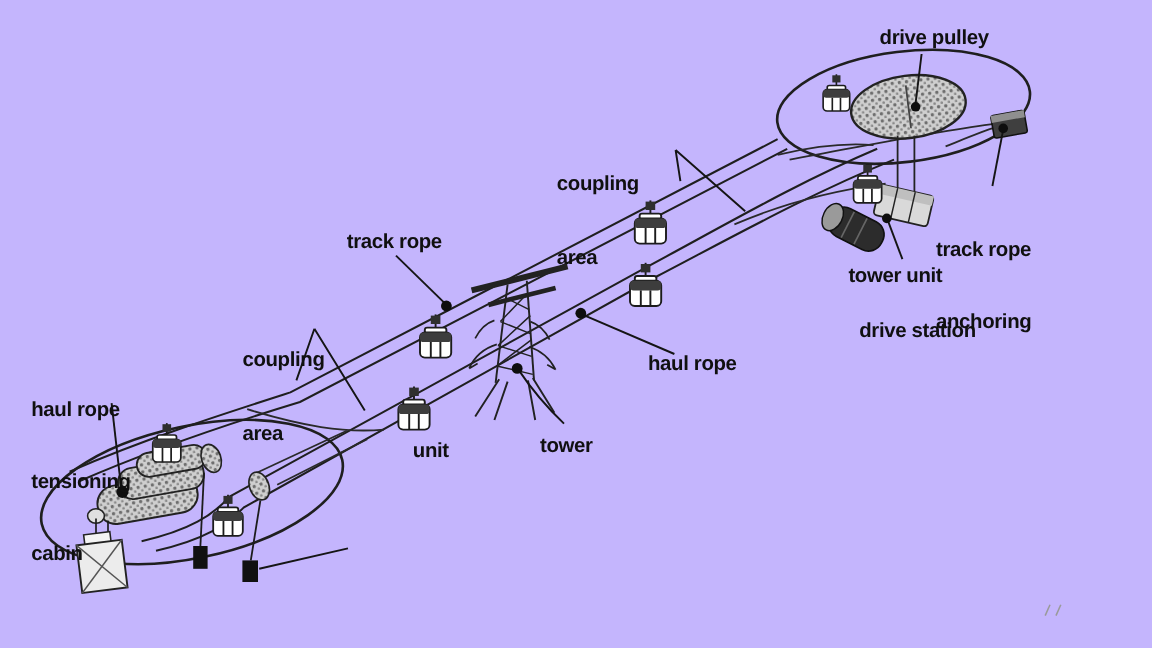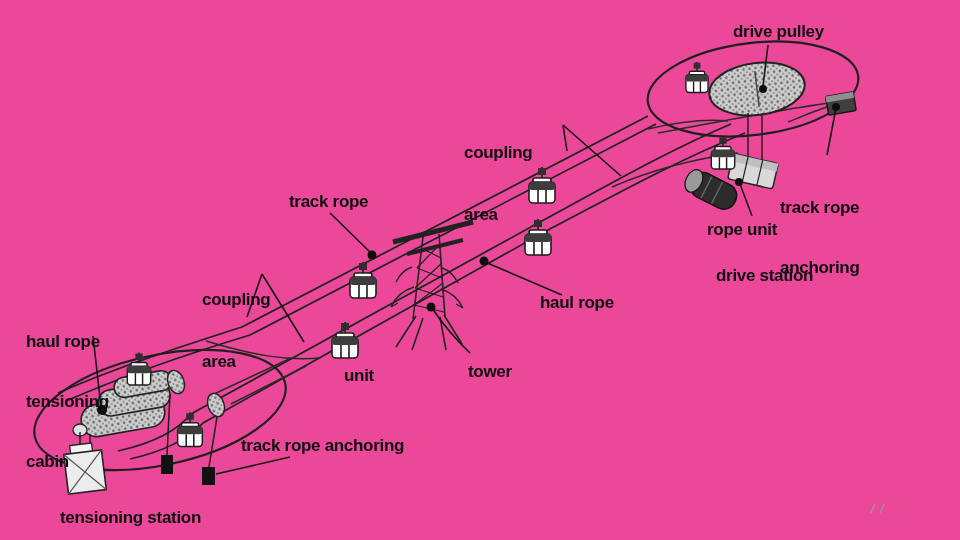--- a/index.html
+++ b/index.html
@@ -1,16 +1,16 @@
 <!DOCTYPE html>
 <html><head>
 <meta charset="utf-8">
 <style>
   html,body{margin:0;padding:0;background:#fff;}
-  .stage{position:relative;width:960px;height:540px;background:#ec4899;overflow:hidden;
+  .stage{position:relative;width:960px;height:540px;background:#c4b5fd;overflow:hidden;
          font-family:"Liberation Sans",sans-serif;}
   .stage svg{position:absolute;left:0;top:0;}
   .lbl{position:absolute;font-weight:700;font-size:17px;line-height:20px;color:#101010;
        letter-spacing:-0.3px;white-space:pre;}
   .lbl .ln{display:block;}
   .lh22 .ln{line-height:22px;}
 </style>
 </head>
 <body>
 
@@ -172,38 +172,36 @@
   <span class="ln">area</span>
 </div>
 
 <div class="lbl" style="left:289px;top:192px">track rope</div>
 
 <div class="lbl" style="left:780px;top:158px">
   <span class="ln">track rope</span>
   <span class="ln">anchoring</span>
 </div>
 
-<div class="lbl" style="left:707px;top:220px">rope unit</div>
+<div class="lbl" style="left:707px;top:220px">tower unit</div>
 
 <div class="lbl" style="left:716px;top:266px">drive station</div>
 
 <div class="lbl lh22" style="left:202px;top:249px">
   <span class="ln">coupling</span>
   <span class="ln">area</span>
 </div>
 
 <div class="lbl" style="left:26px;top:292px">
   <span class="ln">haul rope</span>
   <span class="ln">tensioning</span>
   <span class="ln">cabin</span>
 </div>
 
 <div class="lbl" style="left:540px;top:293px">haul rope</div>
 
 <div class="lbl" style="left:344px;top:366px">unit</div>
 
-<div class="lbl" style="left:468px;top:362px">tower</div>
-
-<div class="lbl" style="left:241px;top:436px">track rope anchoring</div>
-
-<div class="lbl" style="left:60px;top:508px">tensioning station</div>
+<div class="lbl" style="left:450px;top:362px">tower</div>
+
+
 
 </div>
 
 </body></html>

